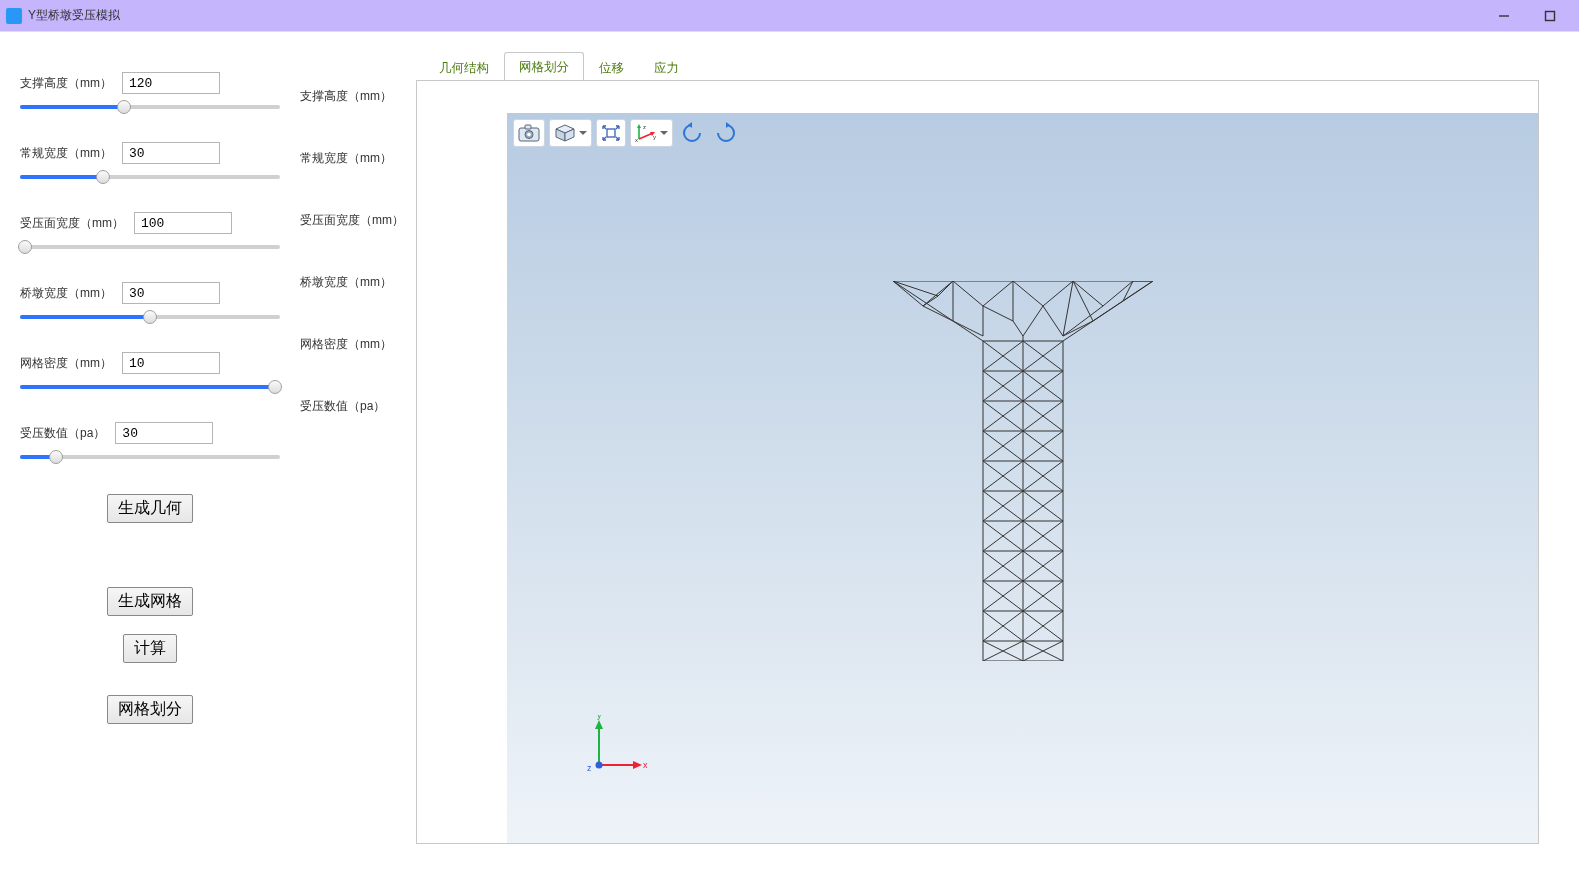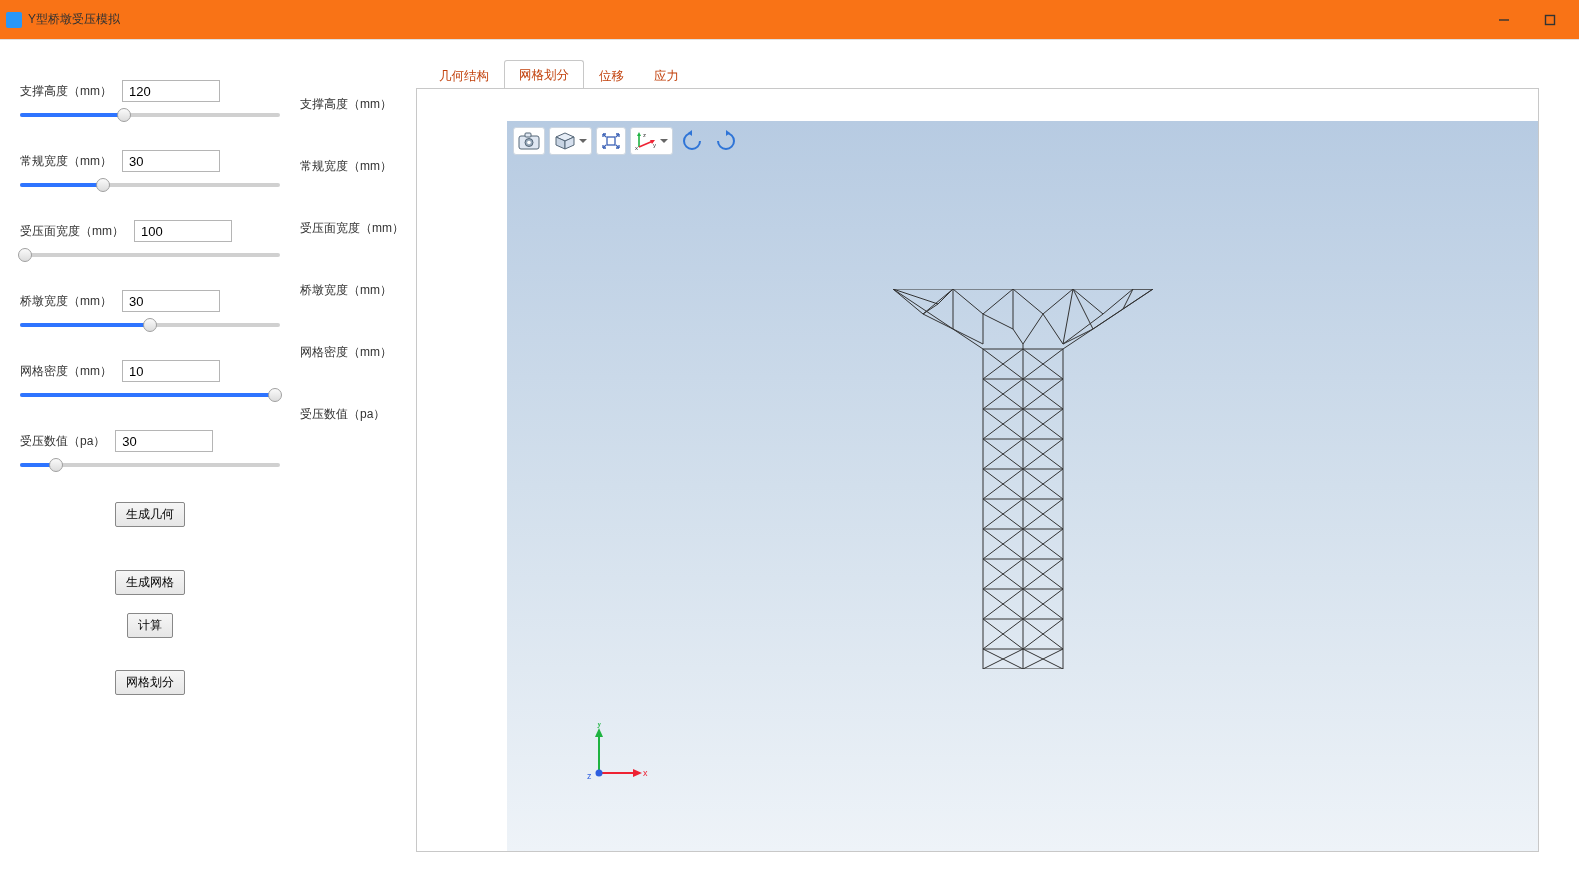--- a/index.html
+++ b/index.html
@@ -4,26 +4,26 @@
 <style>
   * { box-sizing: border-box; }
   body {
     margin: 0;
     font-family: "Microsoft YaHei", "Segoe UI", Arial, sans-serif;
     font-size: 12px;
     background: #ffffff;
     color: #333;
   }
   .titlebar {
-    height: 40px;
+    height: 32px;
     display: flex;
     align-items: center;
     padding: 0 6px;
     border-bottom: 1px solid #e0e0e0;
-    background: #f97316;
+    background: #c4b5fd;
   }
   .titlebar .app-icon {
     width: 16px; height: 16px;
     background: #2997f7;
     margin-right: 6px;
     border-radius: 2px;
     display:flex; align-items:center; justify-content:center;
     color:#fff; font-size:10px; font-weight:bold;
   }
   .titlebar .title { flex: 0 0 auto; font-size: 12px; }
@@ -53,20 +53,21 @@
     margin-bottom:4px;
   }
   .param-label { font-size:12px; color:#333; white-space:nowrap; }
   .param-input {
     width: 98px;
     height: 22px;
     border: 1px solid #b5b5b5;
     padding: 0 6px;
     font-size: 13px;
     background:#fff;
+    font-family:Liberation Mono, monospace;
   }
   .slider-wrap {
     position: relative;
     height: 14px;
     margin-top: 6px;
   }
   .slider-track {
     position:absolute; left:0; right:0; top:50%;
     height:4px; transform:translateY(-50%);
     background:#d0d0d0; border-radius:2px;
@@ -83,21 +84,21 @@
     border:1px solid #a0a0a0;
     border-radius:50%;
     transform:translate(-50%,-50%);
   }
   .action-btn {
     display:block;
     margin: 22px auto 0 auto;
     padding: 3px 10px;
     border:1px solid #888;
     background:linear-gradient(#f6f6f6,#e6e6e6);
-    font-size:12px;
+    font-size:16px;
     cursor:default;
     border-radius:2px;
   }
   .action-btn:first-of-type{ margin-top:10px; }
   .actions { margin-top: 30px; }
 
   .mid-panel {
     width: 116px;
     padding: 50px 0 0 0;
   }
@@ -116,21 +117,21 @@
   .tabs {
     display:flex;
     gap:0;
     height:28px;
     align-items:flex-end;
     padding-left:8px;
   }
   .tab {
     padding: 6px 14px 4px 14px;
     font-size:12.5px;
-    color:#c2410c;
+    color:#4d7c0f;
     cursor:default;
     border:1px solid transparent;
     border-bottom:none;
     position:relative;
     top:1px;
   }
   .tab.active {
     background:#fff;
     border-color:#c8c8c8;
     border-bottom:1px solid #fff;
@@ -270,21 +271,21 @@
       </div>
       <div class="slider-wrap">
         <div class="slider-track"></div>
         <div class="slider-fill" style="width:14%"></div>
         <div class="slider-thumb" style="left:14%"></div>
       </div>
     </div>
 
     <div class="actions">
       <button class="action-btn">生成几何</button>
-      <button class="action-btn" style="margin-top:43px">生成网格</button>
+      <button class="action-btn" style="margin-top:64px">生成网格</button>
       <button class="action-btn" style="margin-top:18px">计算</button>
       <button class="action-btn" style="margin-top:32px">网格划分</button>
     </div>
   </div>
 
   <div class="mid-panel">
     <div class="mid-label">支撑高度（mm）</div>
     <div class="mid-label">常规宽度（mm）</div>
     <div class="mid-label">受压面宽度（mm）</div>
     <div class="mid-label">桥墩宽度（mm）</div>

